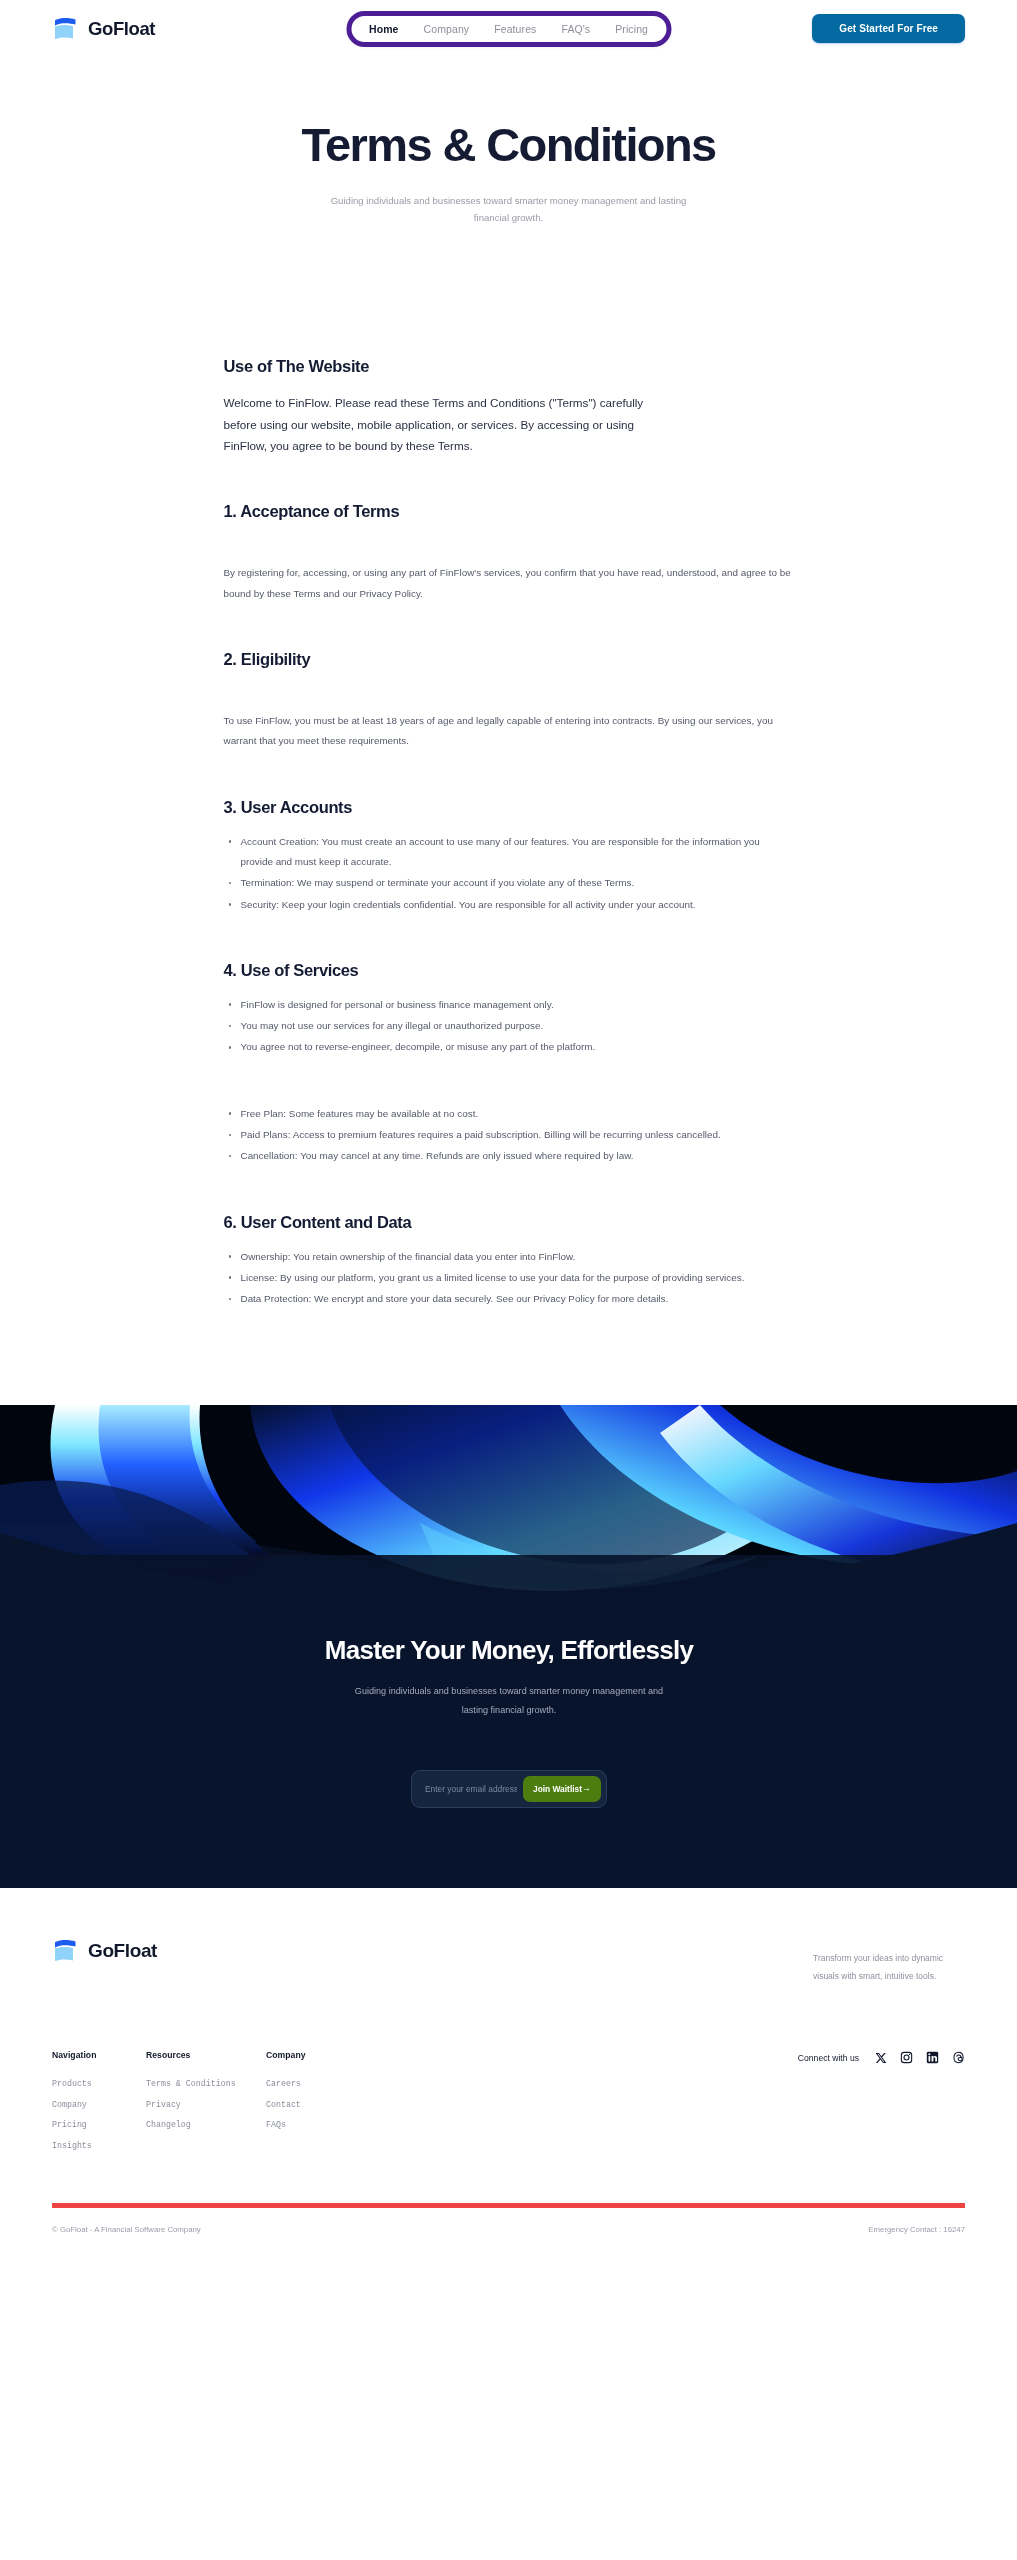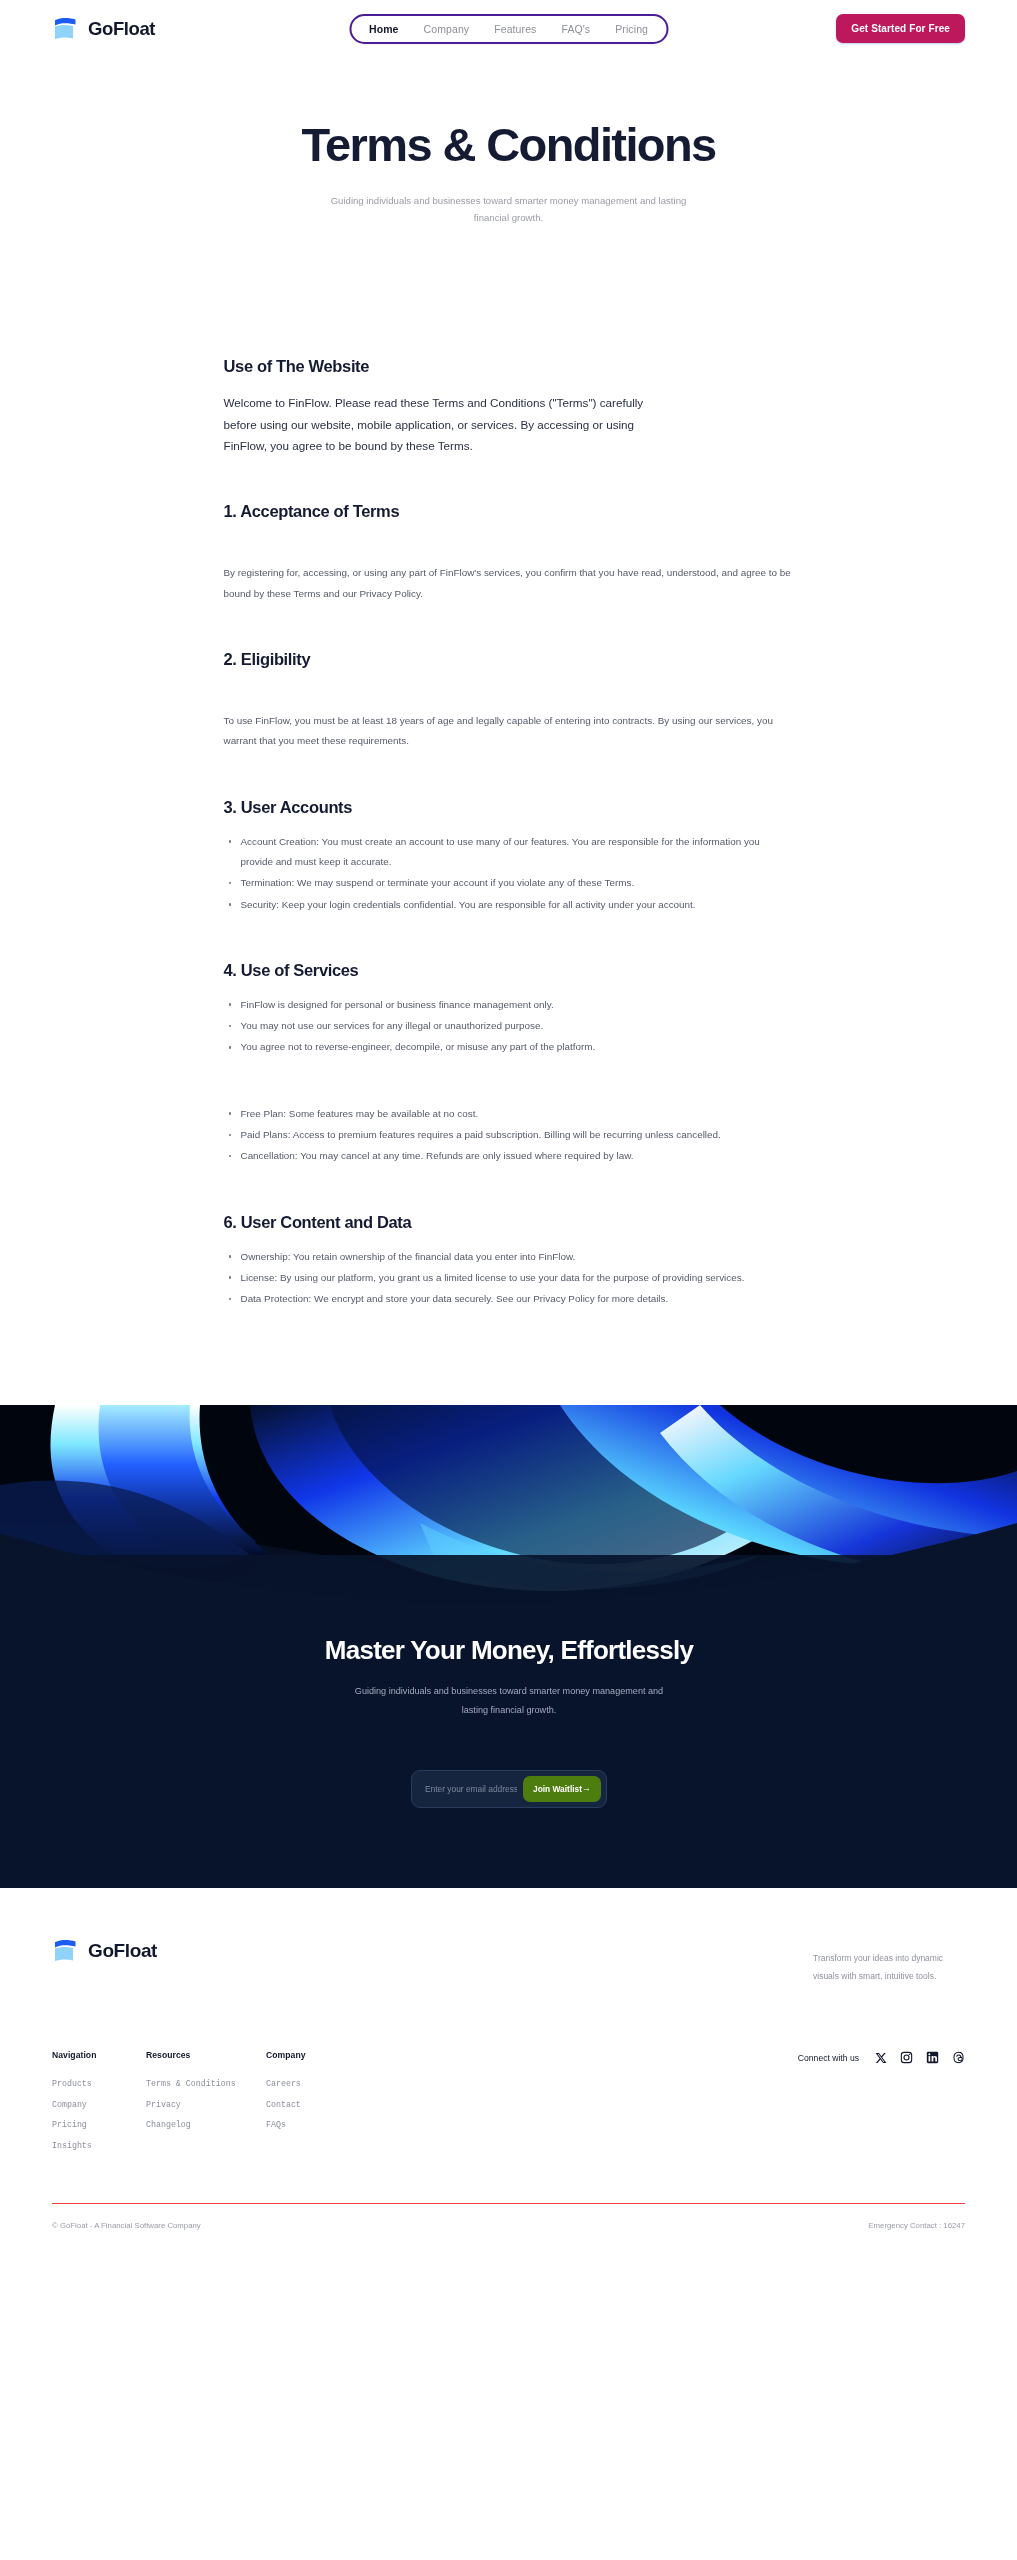--- a/index.html
+++ b/index.html
@@ -34,45 +34,45 @@
   }
 
   .nav-pill {
     position: absolute;
     left: 50%;
     transform: translateX(-50%);
     display: flex;
     align-items: center;
     gap: 3px;
     background: #ffffff;
-    border: 2px solid #4c1d95;
+    border: 5px solid #4c1d95;
     border-radius: 22px;
     padding: 2px 7px;
     box-shadow: 0 1px 3px rgba(17,24,39,0.055);
   }
   .nav-link {
     font-size: 10.5px;
     color: #8d8f99;
     padding: 5px 11px;
     border-radius: 16px;
     text-decoration: none;
     white-space: nowrap;
     letter-spacing: 0.1px;
   }
   .nav-link.active { color: #12182b; font-weight: 600; }
 
   .cta-btn {
     margin-left: auto;
-    background: #be185d;
+    background: #0369a1;
     color: #ffffff;
     font-size: 10px;
     font-weight: 600;
     border: none;
     border-radius: 7px;
-    padding: 9px 15px;
+    padding: 9px 27px;
     cursor: pointer;
     letter-spacing: 0.1px;
     box-shadow: 0 1px 2px rgba(34,80,224,0.3);
   }
 
   
   .page-hero {
     text-align: center;
     padding: 63px 0 0;
   }
@@ -283,21 +283,21 @@
   .soc {
     width: 13px; height: 13px;
     display: inline-flex;
     align-items: center;
     justify-content: center;
     cursor: pointer;
   }
   .soc svg { display: block; }
 
   .footer-bottom {
-    border-top: 1px solid #ef4444;
+    border-top: 5px solid #ef4444;
     padding: 17px 0 28px;
     display: flex;
     justify-content: space-between;
     align-items: center;
   }
   .footer-bottom span {
     font-size: 7.8px;
     color: #9a9da8;
   }
 </style>

